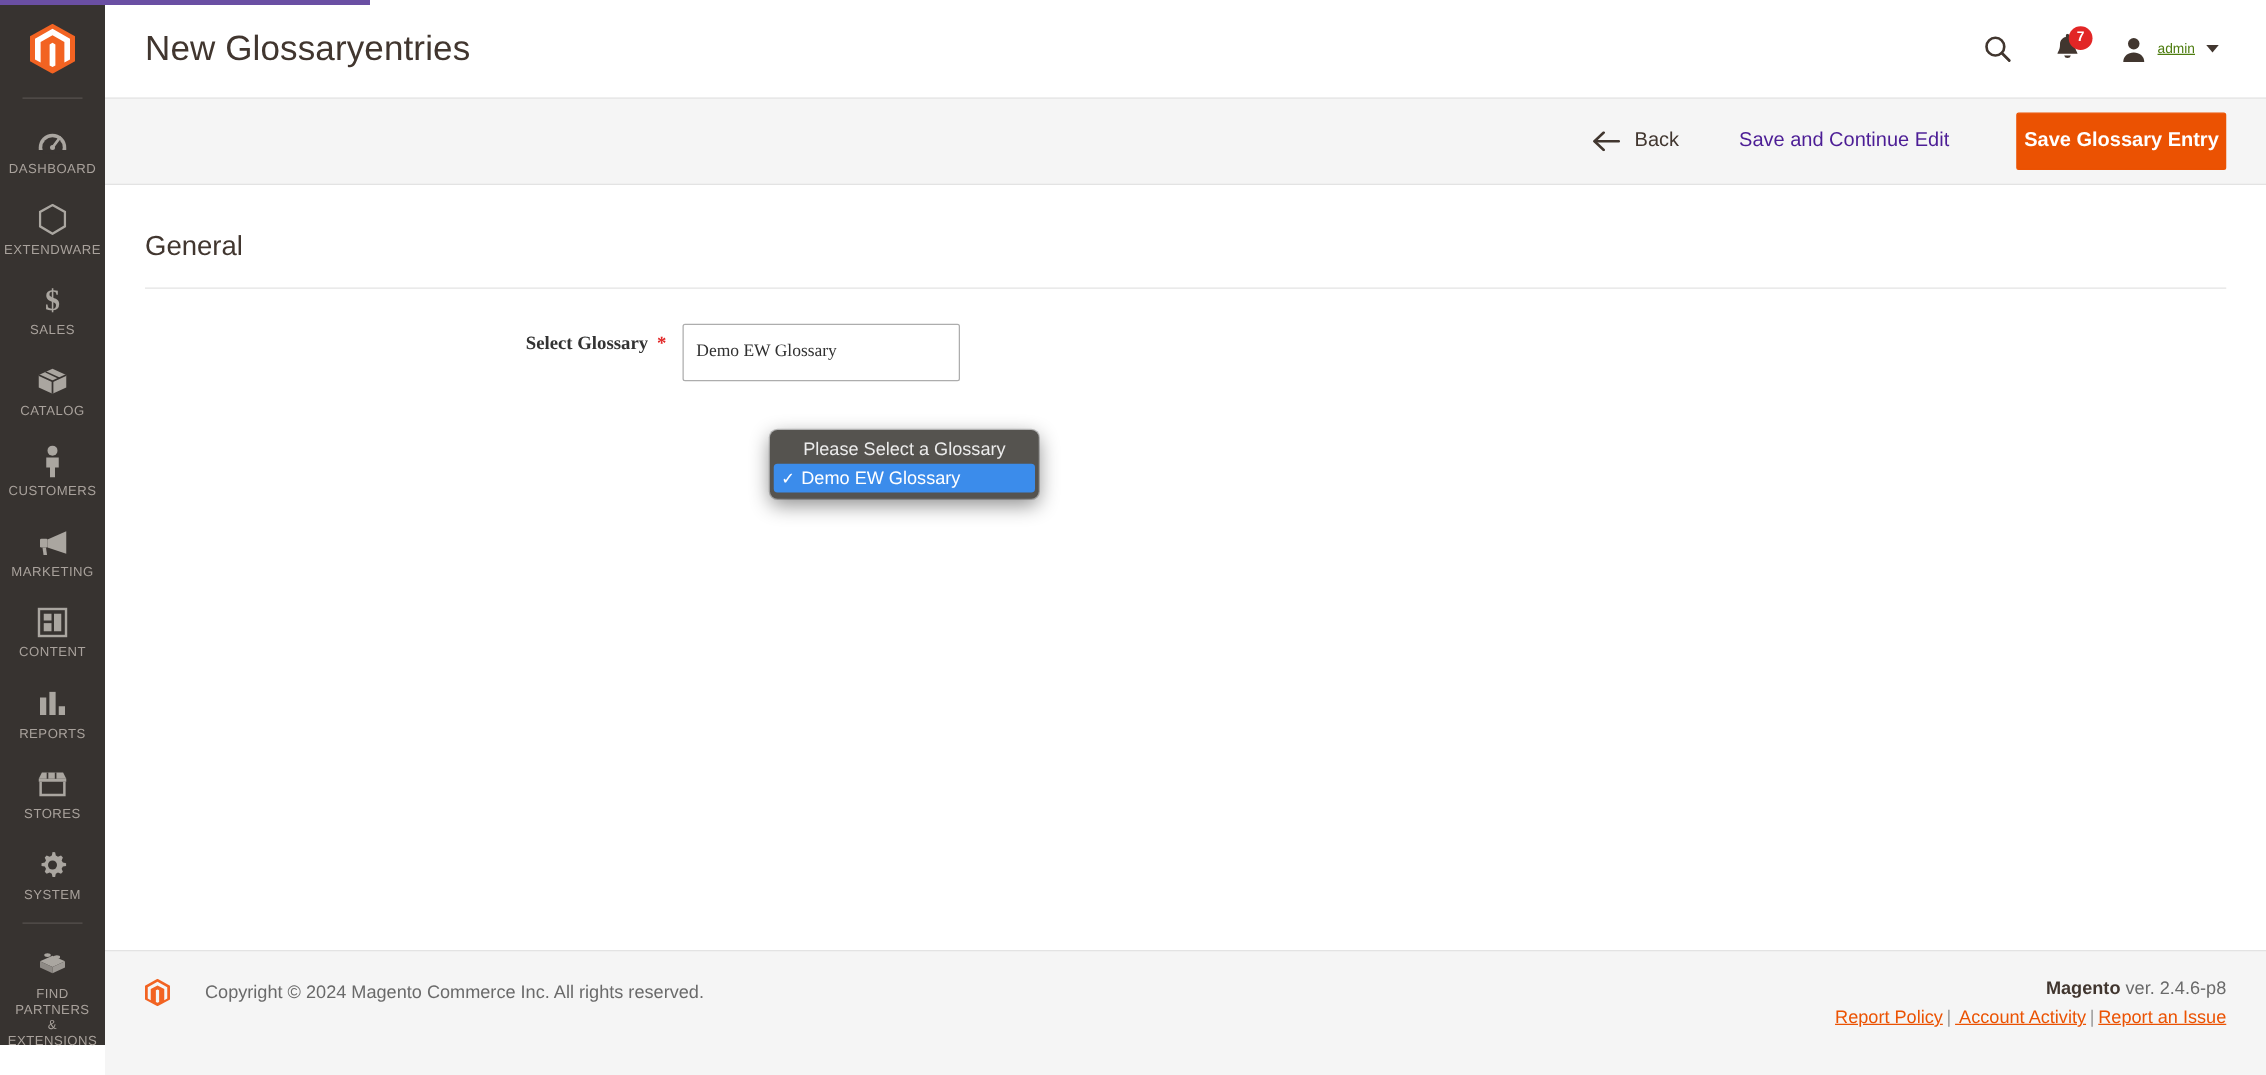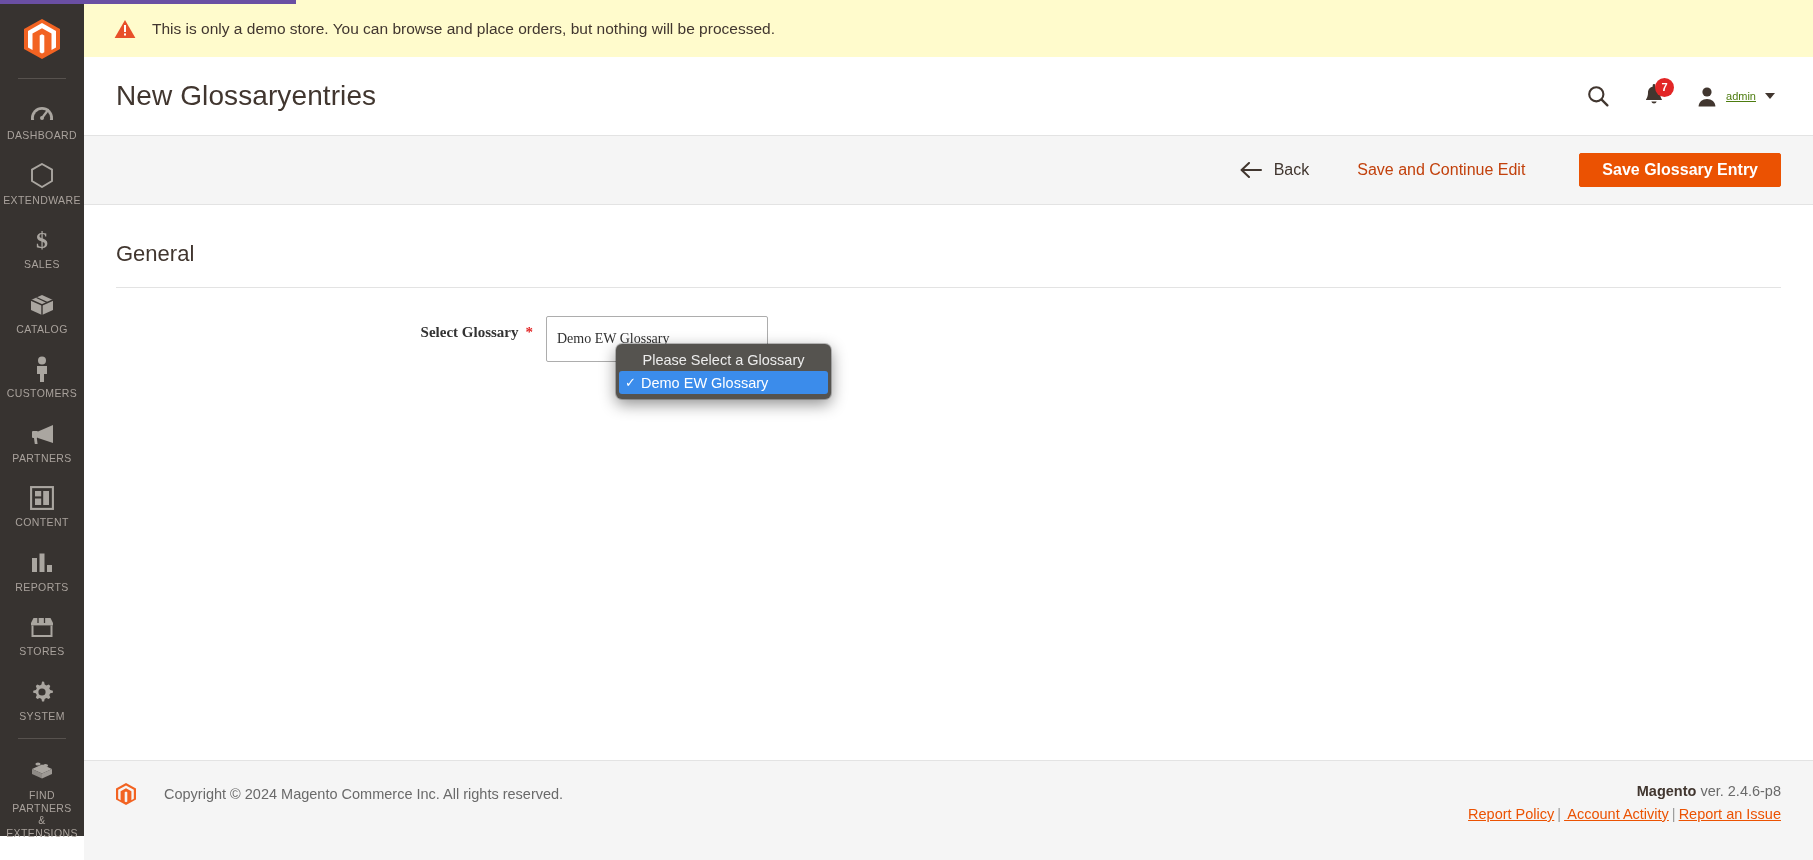--- a/index.html
+++ b/index.html
@@ -91,27 +91,27 @@
     background: #f5f5f5; border-top: 1px solid #e3e3e3; border-bottom: 1px solid #e3e3e3;
     height: 70px; flex: 0 0 70px; display: flex; align-items: center;
     justify-content: flex-end; padding-right: 32px; gap: 0;
   }
   .btn-back {
     display: flex; align-items: center; gap: 12px; font-size: 16px; color: #41362f;
     cursor: pointer; padding: 0 22px; height: 44px;
   }
   .btn-back svg { display: block; }
   .btn-plain {
-    font-size: 16px; color: #c2410c; cursor: pointer; padding: 0 26px; height: 44px;
+    font-size: 16px; color: #4c1d95; cursor: pointer; padding: 0 26px; height: 44px;
     display: flex; align-items: center;
   }
   .btn-primary {
     background: #eb5202; color: #fff; font-size: 16px; font-weight: bold;
     border: 1px solid #eb5202; border-radius: 2px; cursor: pointer;
-    padding: 0 22px; height: 34px; display: flex; align-items: center;
+    padding: 0 5px; height: 46px; display: flex; align-items: center;
     margin-left: 28px;
   }
 
   
   .content { flex: 1 1 auto; padding: 28px 32px 0 32px; background: #fff; position: relative; }
   .sec-title { font-size: 22px; color: #41362f; font-weight: 400; padding: 8px 0 20px 0; }
   .sec-rule { height: 1px; background: #e3e3e3; width: 100%; margin-bottom: 28px; }
 
   .field-row { display: flex; align-items: flex-start; margin-bottom: 26px; }
   .field-label {
@@ -257,21 +257,21 @@
     </div>
 
     <div class="nav-item">
       <span class="nav-ico">
         <svg width="26" height="22" viewBox="0 0 26 22">
           <path d="M24 2 L9 8.5 L9 15 L24 20 Z" fill="#aaa6a0"></path>
           <rect x="3" y="8" width="6" height="7" rx="1" fill="#aaa6a0"></rect>
           <path d="M5 15 L5.8 21 L8.6 21 L7.8 15 Z" fill="#aaa6a0"></path>
         </svg>
       </span>
-      <span class="nav-lbl">PARTNERS</span>
+      <span class="nav-lbl">MARKETING</span>
     </div>
 
     <div class="nav-item">
       <span class="nav-ico">
         <svg width="24" height="24" viewBox="0 0 24 24">
           <rect x="1.1" y="1.1" width="21.8" height="21.8" fill="none" stroke="#aaa6a0" stroke-width="2.1"></rect>
           <rect x="5" y="5" width="6.2" height="5.4" fill="#aaa6a0"></rect>
           <rect x="13.2" y="5" width="5.8" height="14" fill="#aaa6a0"></rect>
           <rect x="5" y="12.5" width="6.2" height="6.5" fill="#aaa6a0"></rect>
         </svg>
@@ -325,28 +325,20 @@
         </svg>
       </span>
       <span class="nav-lbl">FIND PARTNERS</span>
       <span class="nav-lbl">&amp; EXTENSIONS</span>
     </div>
 
   </nav>
 
   <div class="main">
 
-    <div class="demo-notice">
-      <svg class="warn-ico" viewBox="0 0 22 20">
-        <path d="M11 1 L21.4 19 L.6 19 Z" fill="#e8502a"></path>
-        <rect x="10" y="6" width="2" height="7" fill="#fff"></rect>
-        <rect x="10" y="14.4" width="2" height="2.1" fill="#fff"></rect>
-      </svg>
-      <span class="demo-text">This is only a demo store. You can browse and place orders, but nothing will be processed.</span>
-    </div>
 
     <div class="page-head">
       <h1 class="page-title">New Glossaryentries</h1>
       <div class="head-right">
         <div class="hr-btn search-btn">
           <svg width="24" height="24" viewBox="0 0 24 24">
             <circle cx="10.3" cy="10.3" r="7.1" fill="none" stroke="#41362f" stroke-width="2.1"></circle>
             <path d="M15.6 15.6 L21.4 21.4" stroke="#41362f" stroke-width="2.3" stroke-linecap="round"></path>
           </svg>
         </div>

